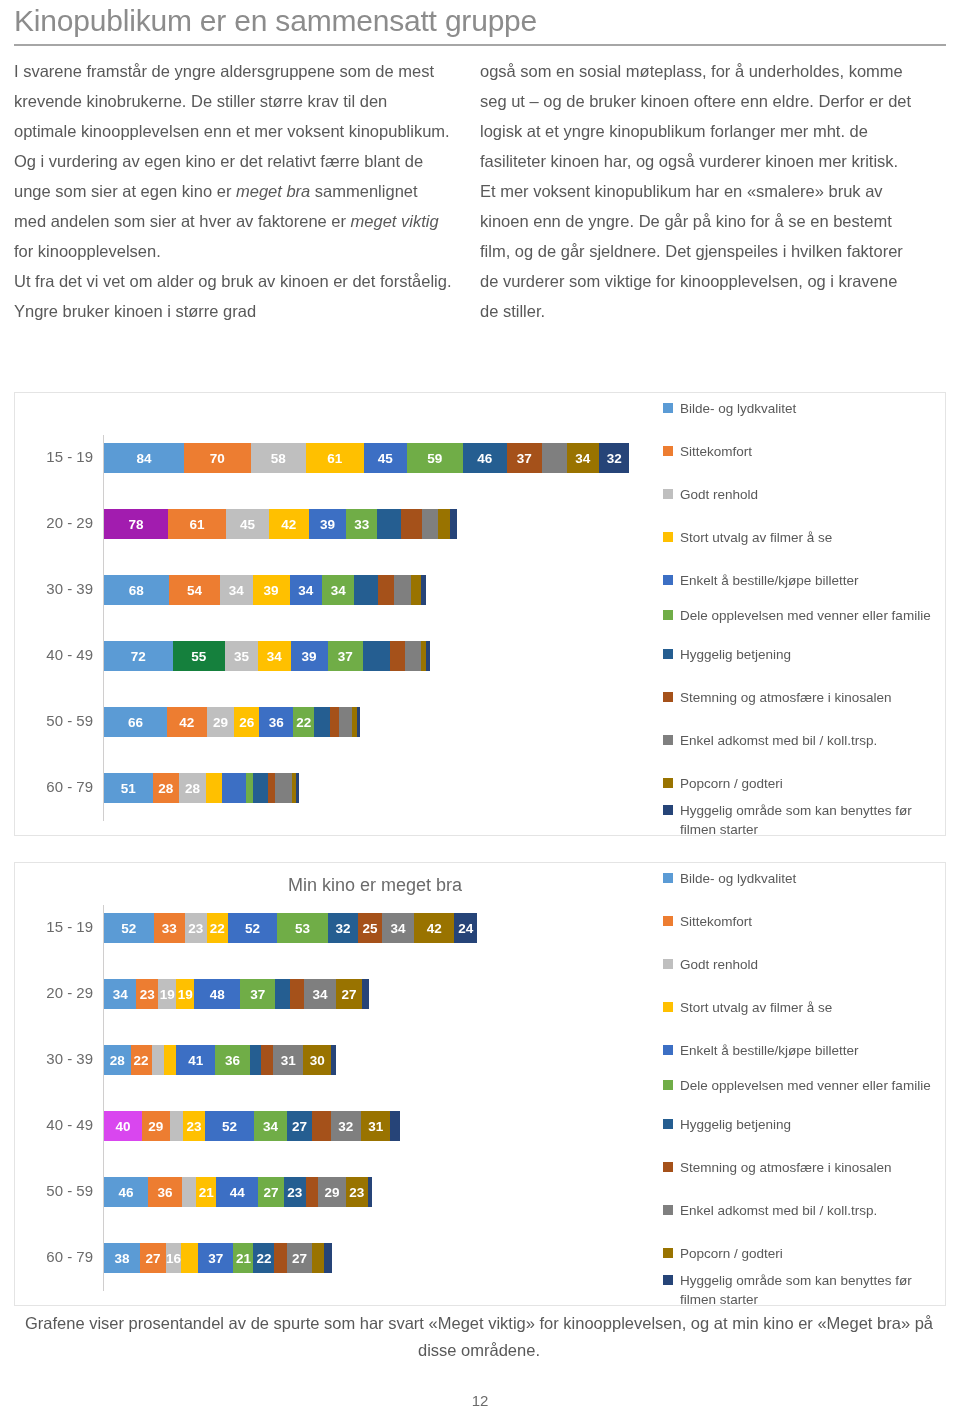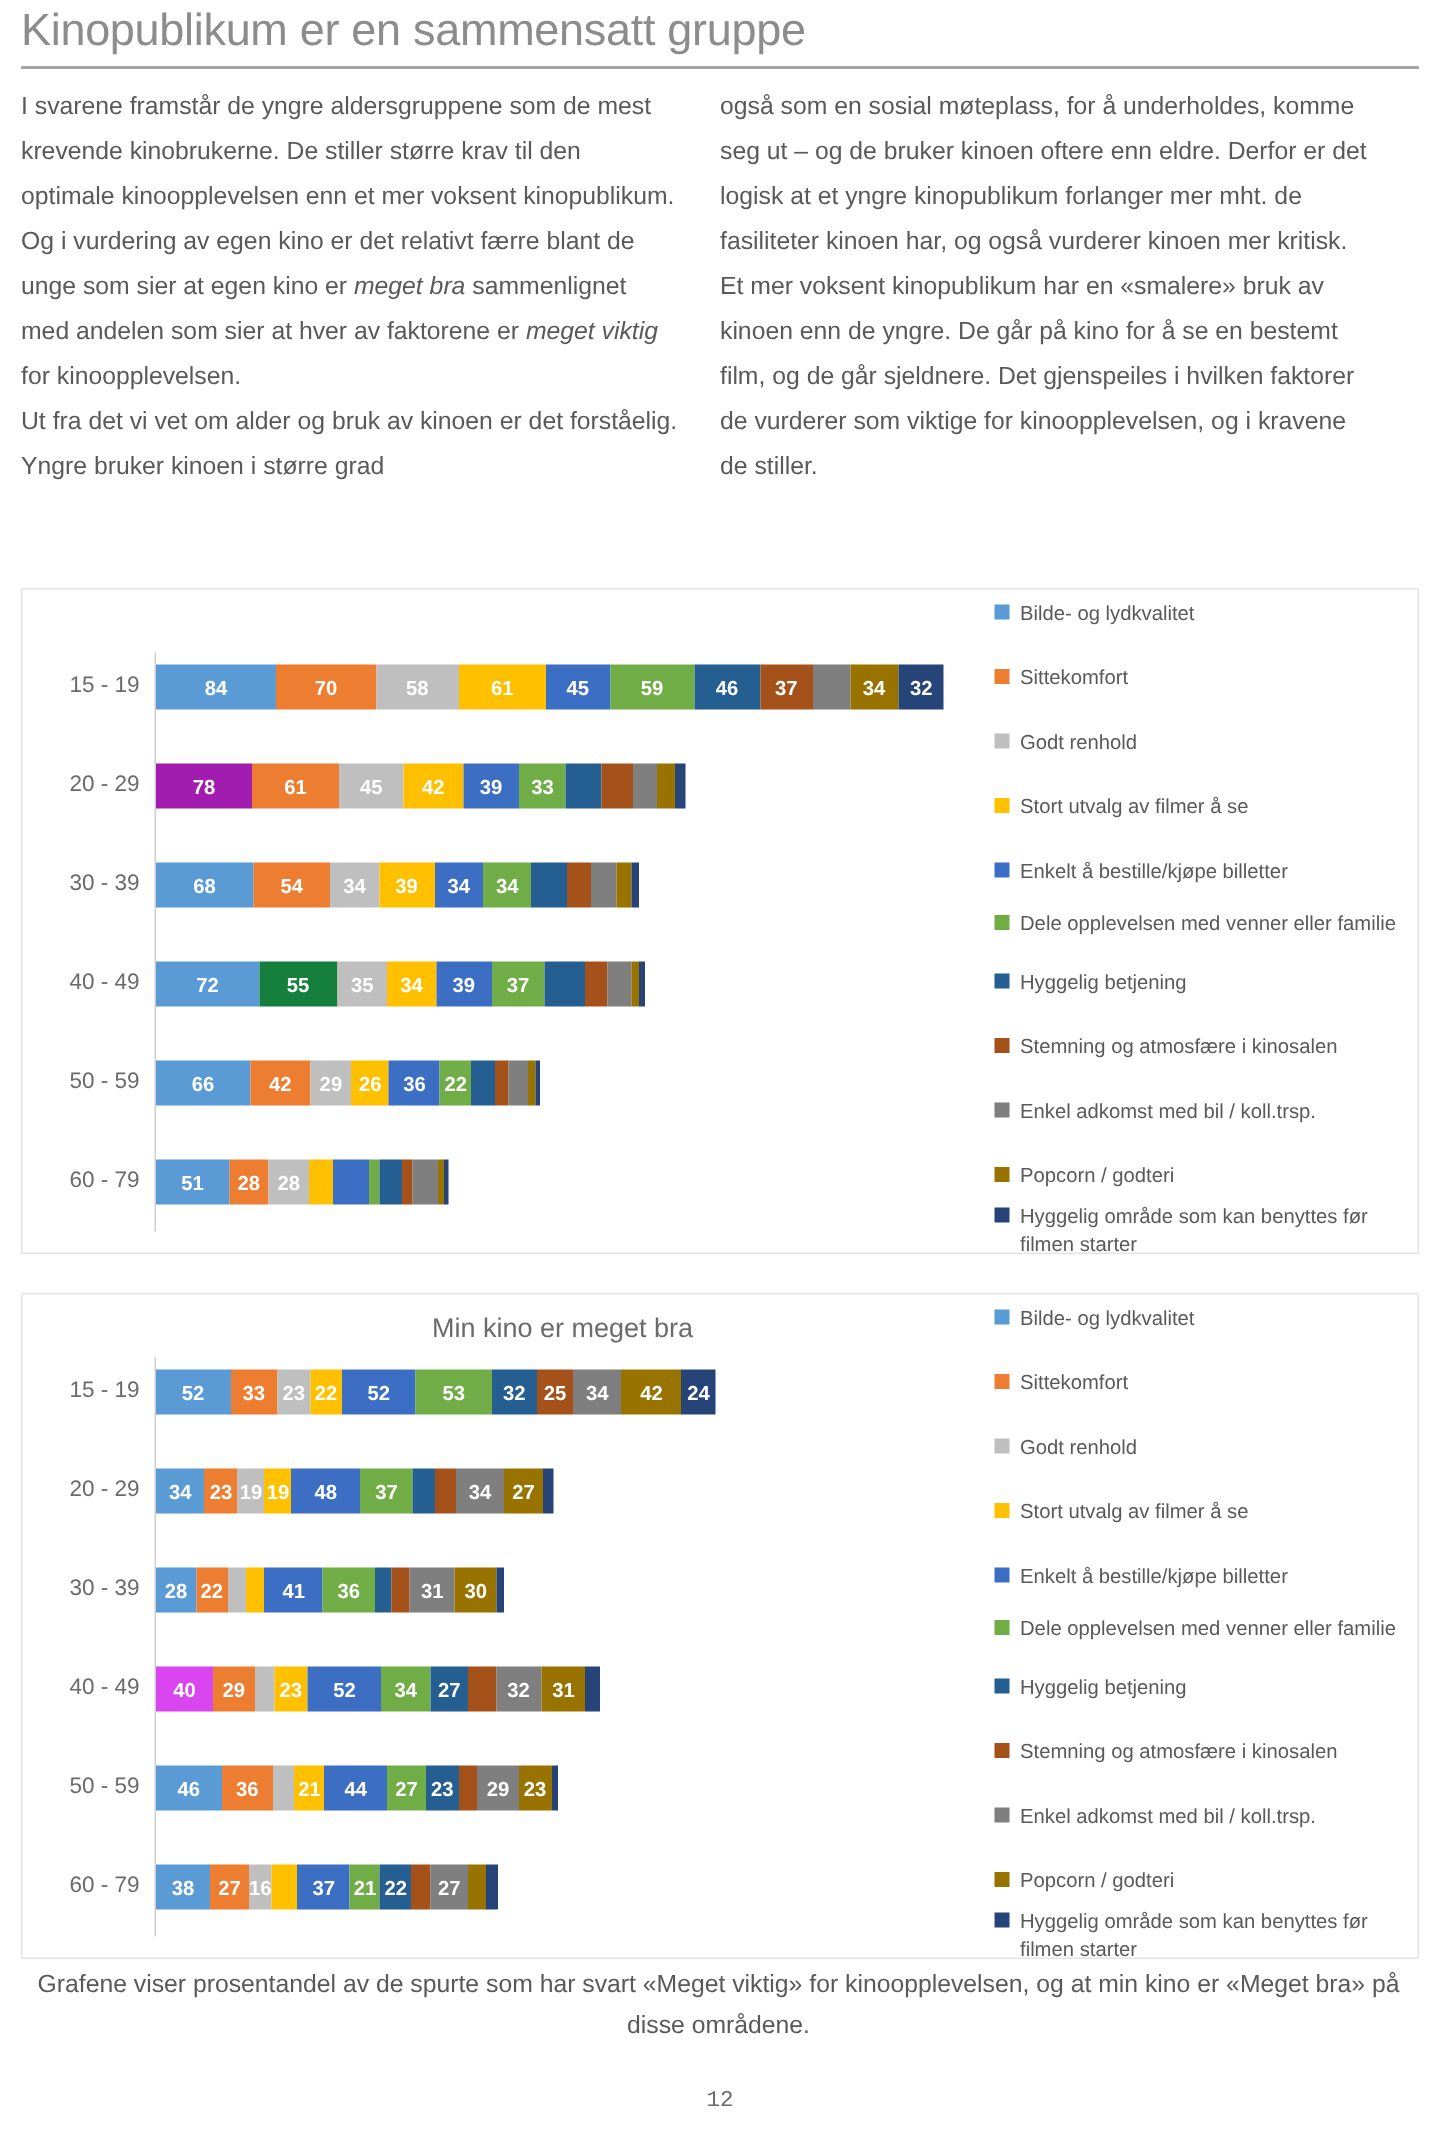--- a/index.html
+++ b/index.html
@@ -166,21 +166,20 @@
     text-align: center;
   }
   .page-number {
     position: absolute;
     left: 0;
     top: 1392px;
     width: 960px;
     text-align: center;
     font-size: 15px;
     color: #6b6b6b;
-    font-family: Liberation Mono, monospace;
   }
 </style>
 </head>
 <body>
 
 <div class="slide-title">Kinopublikum er en sammensatt gruppe</div>
 <div class="title-rule"></div>
 
 <div class="body-cols">
   <div class="body-col">

